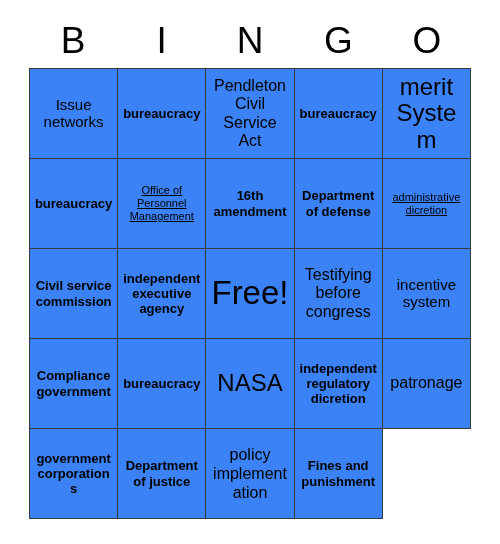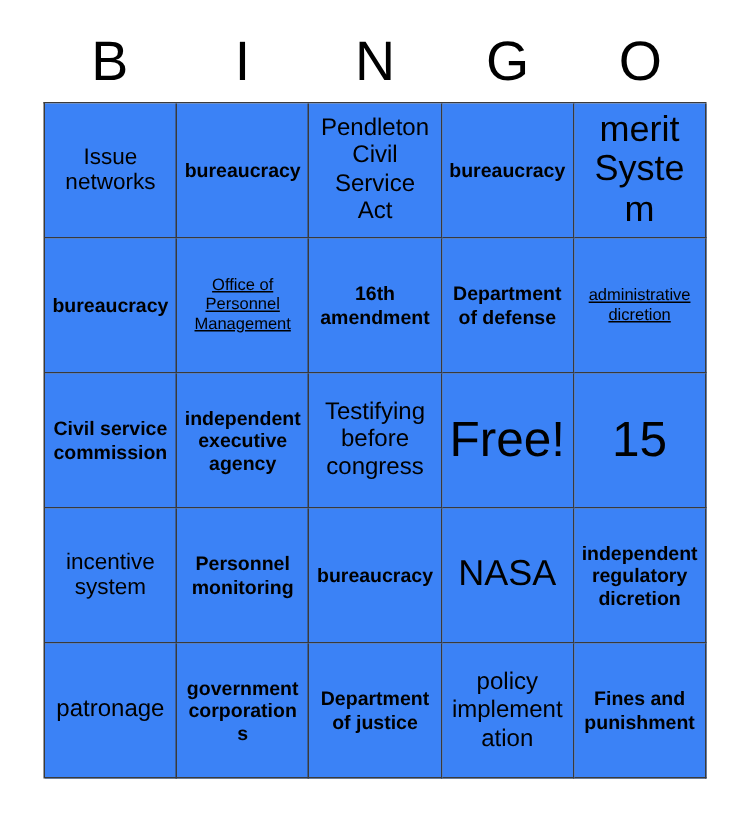--- a/index.html
+++ b/index.html
@@ -133,34 +133,31 @@
         <span class="cell-text fs-sm">administrative dicretion</span>
       </div>
 
     <div class="cell">
         <span class="cell-text fs-md">Civil service commission</span>
       </div>
     <div class="cell">
         <span class="cell-text fs-md">independent executive agency</span>
       </div>
     <div class="cell">
-        <span class="cell-text fs-lg">Testifying before congress</span>
-      </div>
-    <div class="cell">
         <span class="cell-text fs-huge">Free!</span>
       </div>
     <div class="cell">
-        <span class="cell-text fs-huge">15</span>
+        <span class="cell-text fs-lg">Testifying before congress</span>
       </div>
 
     <div class="cell">
         <span class="cell-text fs-xl">incentive system</span>
       </div>
     <div class="cell">
-        <span class="cell-text fs-md">Personnel monitoring</span>
+        <span class="cell-text fs-md">Compliance government</span>
       </div>
     <div class="cell">
         <span class="cell-text fs-md">bureaucracy</span>
       </div>
     <div class="cell">
         <span class="cell-text fs-xxl">NASA</span>
       </div>
     <div class="cell">
         <span class="cell-text fs-md">independent regulatory dicretion</span>
       </div>

